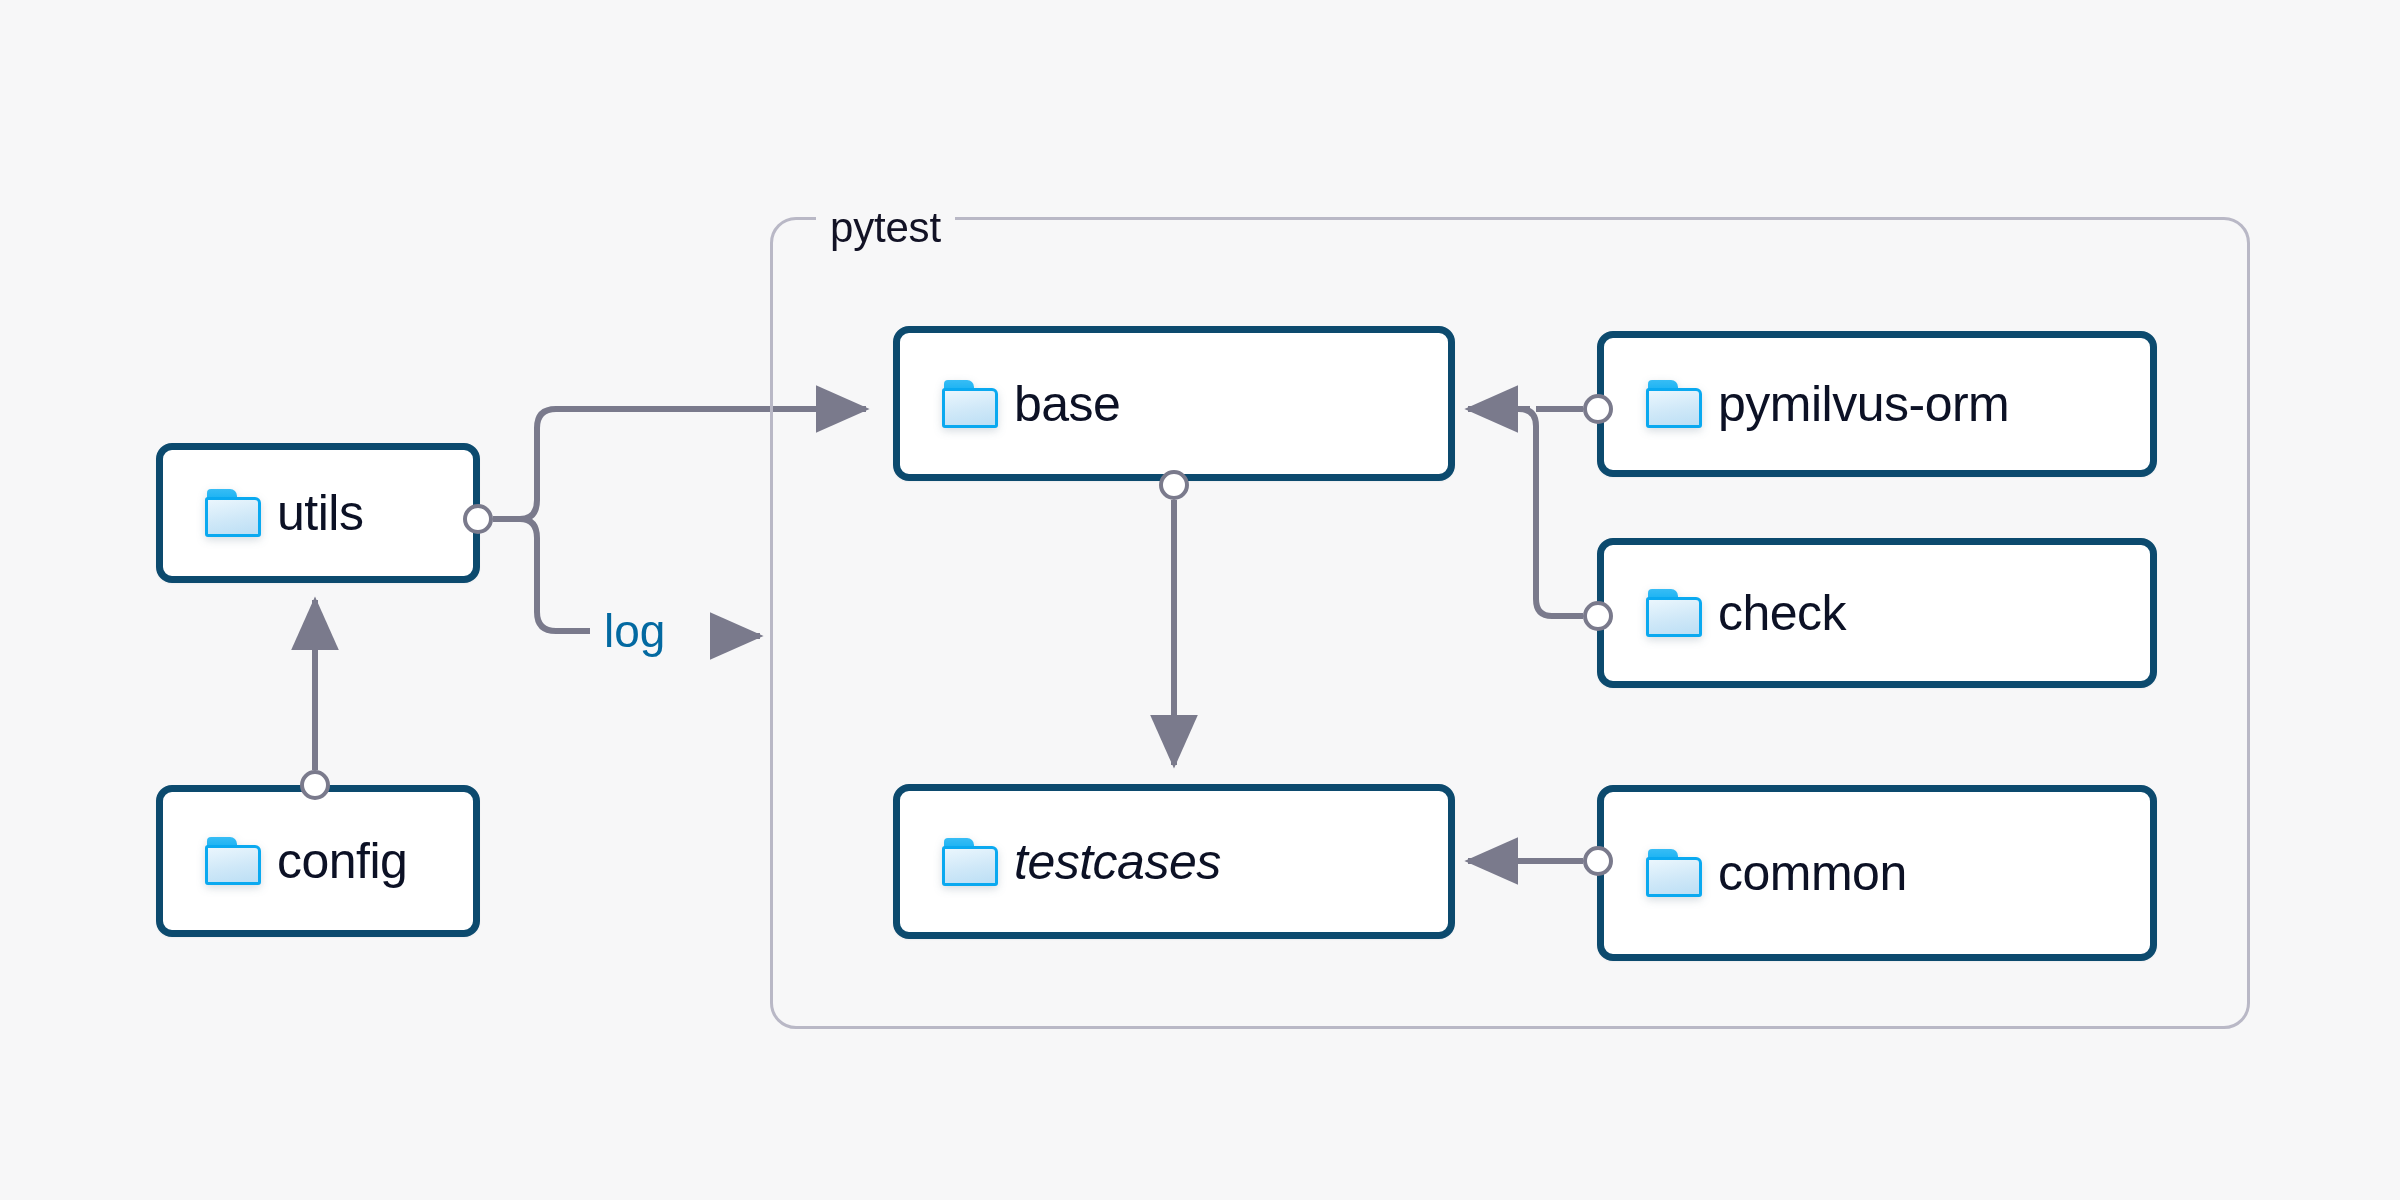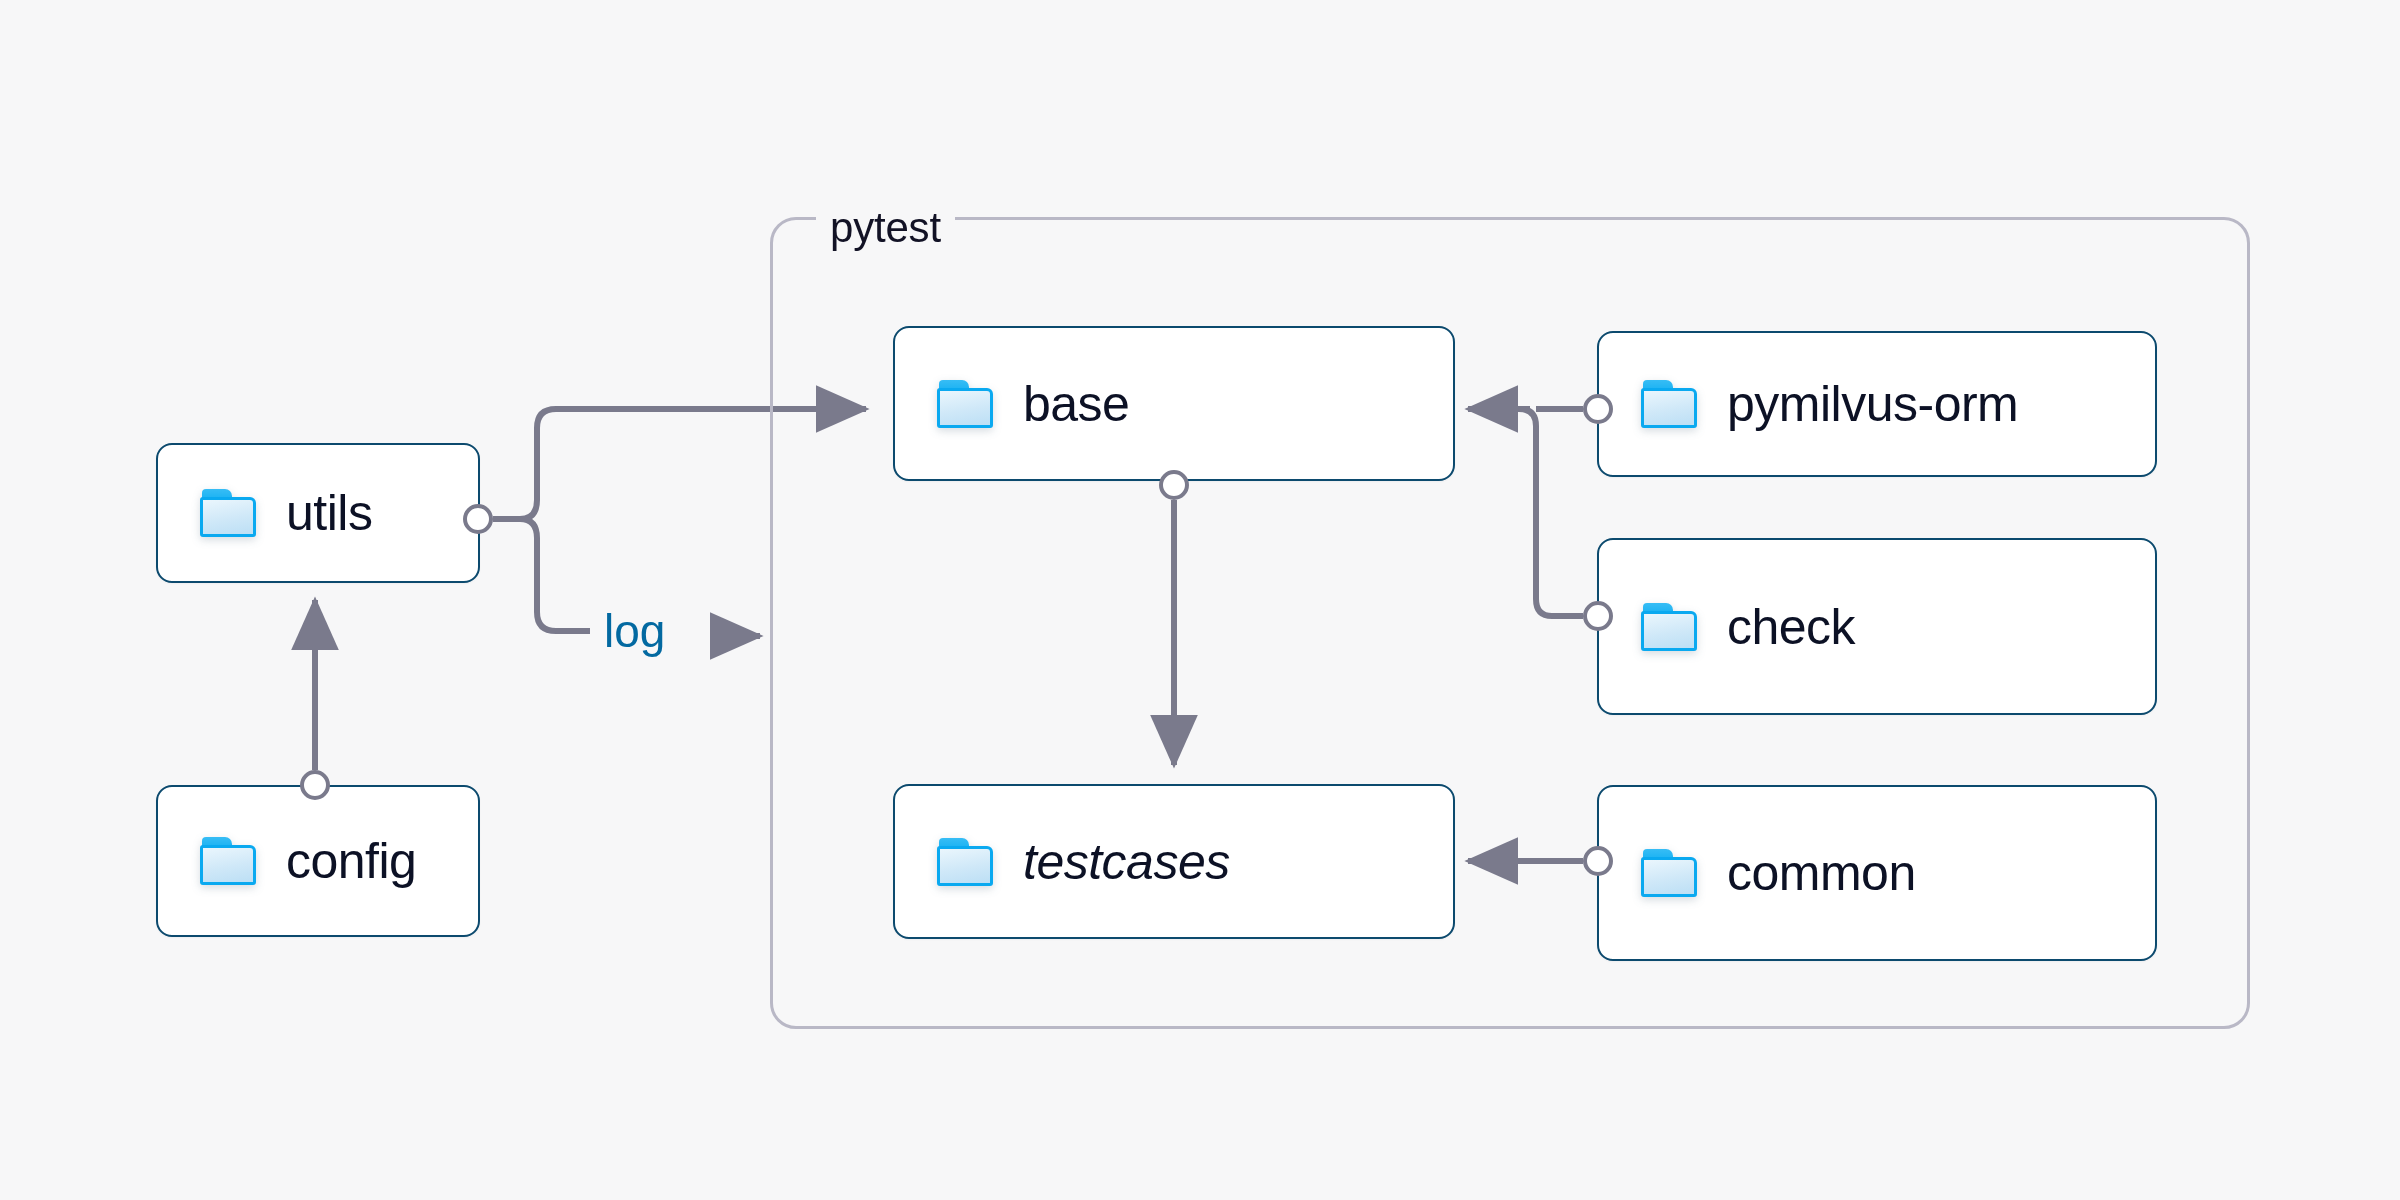--- a/index.html
+++ b/index.html
@@ -53,26 +53,26 @@
     color: #121225;
     letter-spacing: -0.2px;
     white-space: nowrap;
   }
 
   
   .node {
     position: absolute;
     box-sizing: border-box;
     background: #ffffff;
-    border: 2px solid #0c4a6e;
+    border: 7px solid #0c4a6e;
     border-radius: 16px;
     display: flex;
     align-items: center;
     padding-left: 42px;
-    gap: 30px;
+    gap: 16px;
     box-shadow: 0 1px 2px rgba(20,20,40,0.04);
   }
   .node-label {
     font-size: 50px;
     color: #0c1125;
     letter-spacing: -0.5px;
     white-space: nowrap;
     line-height: 1;
   }
 
@@ -203,21 +203,21 @@
 
   <div class="node" style="left:1597px; top:331px; width:560px; height:146px;">
     <span class="folder-icon">
       <span class="tab"></span>
         <span class="body"></span>
     </span>
     <span class="node-label">pymilvus-orm</span>
   </div>
   <span class="port" style="left:1583px; top:394px;"></span>
 
-  <div class="node" style="left:1597px; top:538px; width:560px; height:177px;">
+  <div class="node" style="left:1597px; top:538px; width:560px; height:150px;">
     <span class="folder-icon">
       <span class="tab"></span>
         <span class="body"></span>
     </span>
     <span class="node-label">check</span>
   </div>
   <span class="port" style="left:1583px; top:601px;"></span>
 
   <div class="node" style="left:1597px; top:785px; width:560px; height:176px;">
     <span class="folder-icon">

